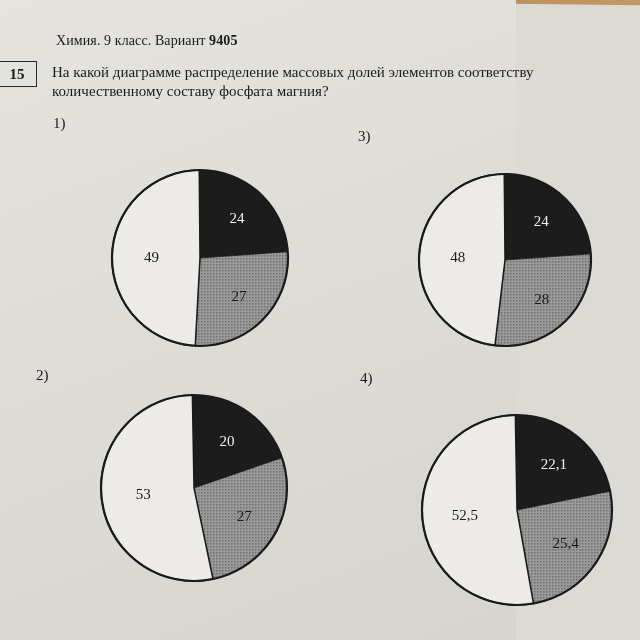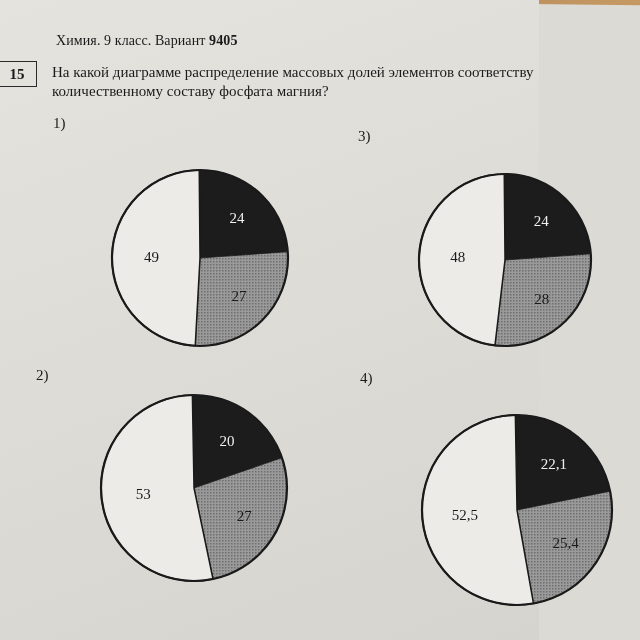--- a/index.html
+++ b/index.html
@@ -10,21 +10,20 @@
     color: #1a1a1a;
   }
   .table-strip {
     position: absolute; left: 400px; top: -6px; width: 260px; height: 10px;
     background: linear-gradient(90deg, #b58a58, #c79a65);
     transform: rotate(0.6deg);
   }
   .paper {
     position: absolute; left: 0; top: 0; width: 516px; height: 640px;
     background: linear-gradient(160deg, #e4e3de 0%, #dddbd5 55%, #d6d4ce 100%);
-    padding-left: 23px;
   }
   .header {
     position: absolute; left: 56px; top: 33px; font-size: 14px; letter-spacing: 0.1px;
   }
   .header b { font-weight: bold; }
   .qnum {
     position: absolute; left: -2px; top: 61px; width: 38px; height: 24px;
     border: 1.5px solid #2a2a2a; border-left: none;
     font-weight: bold; font-size: 15px;
     display: flex; align-items: center; justify-content: center;

